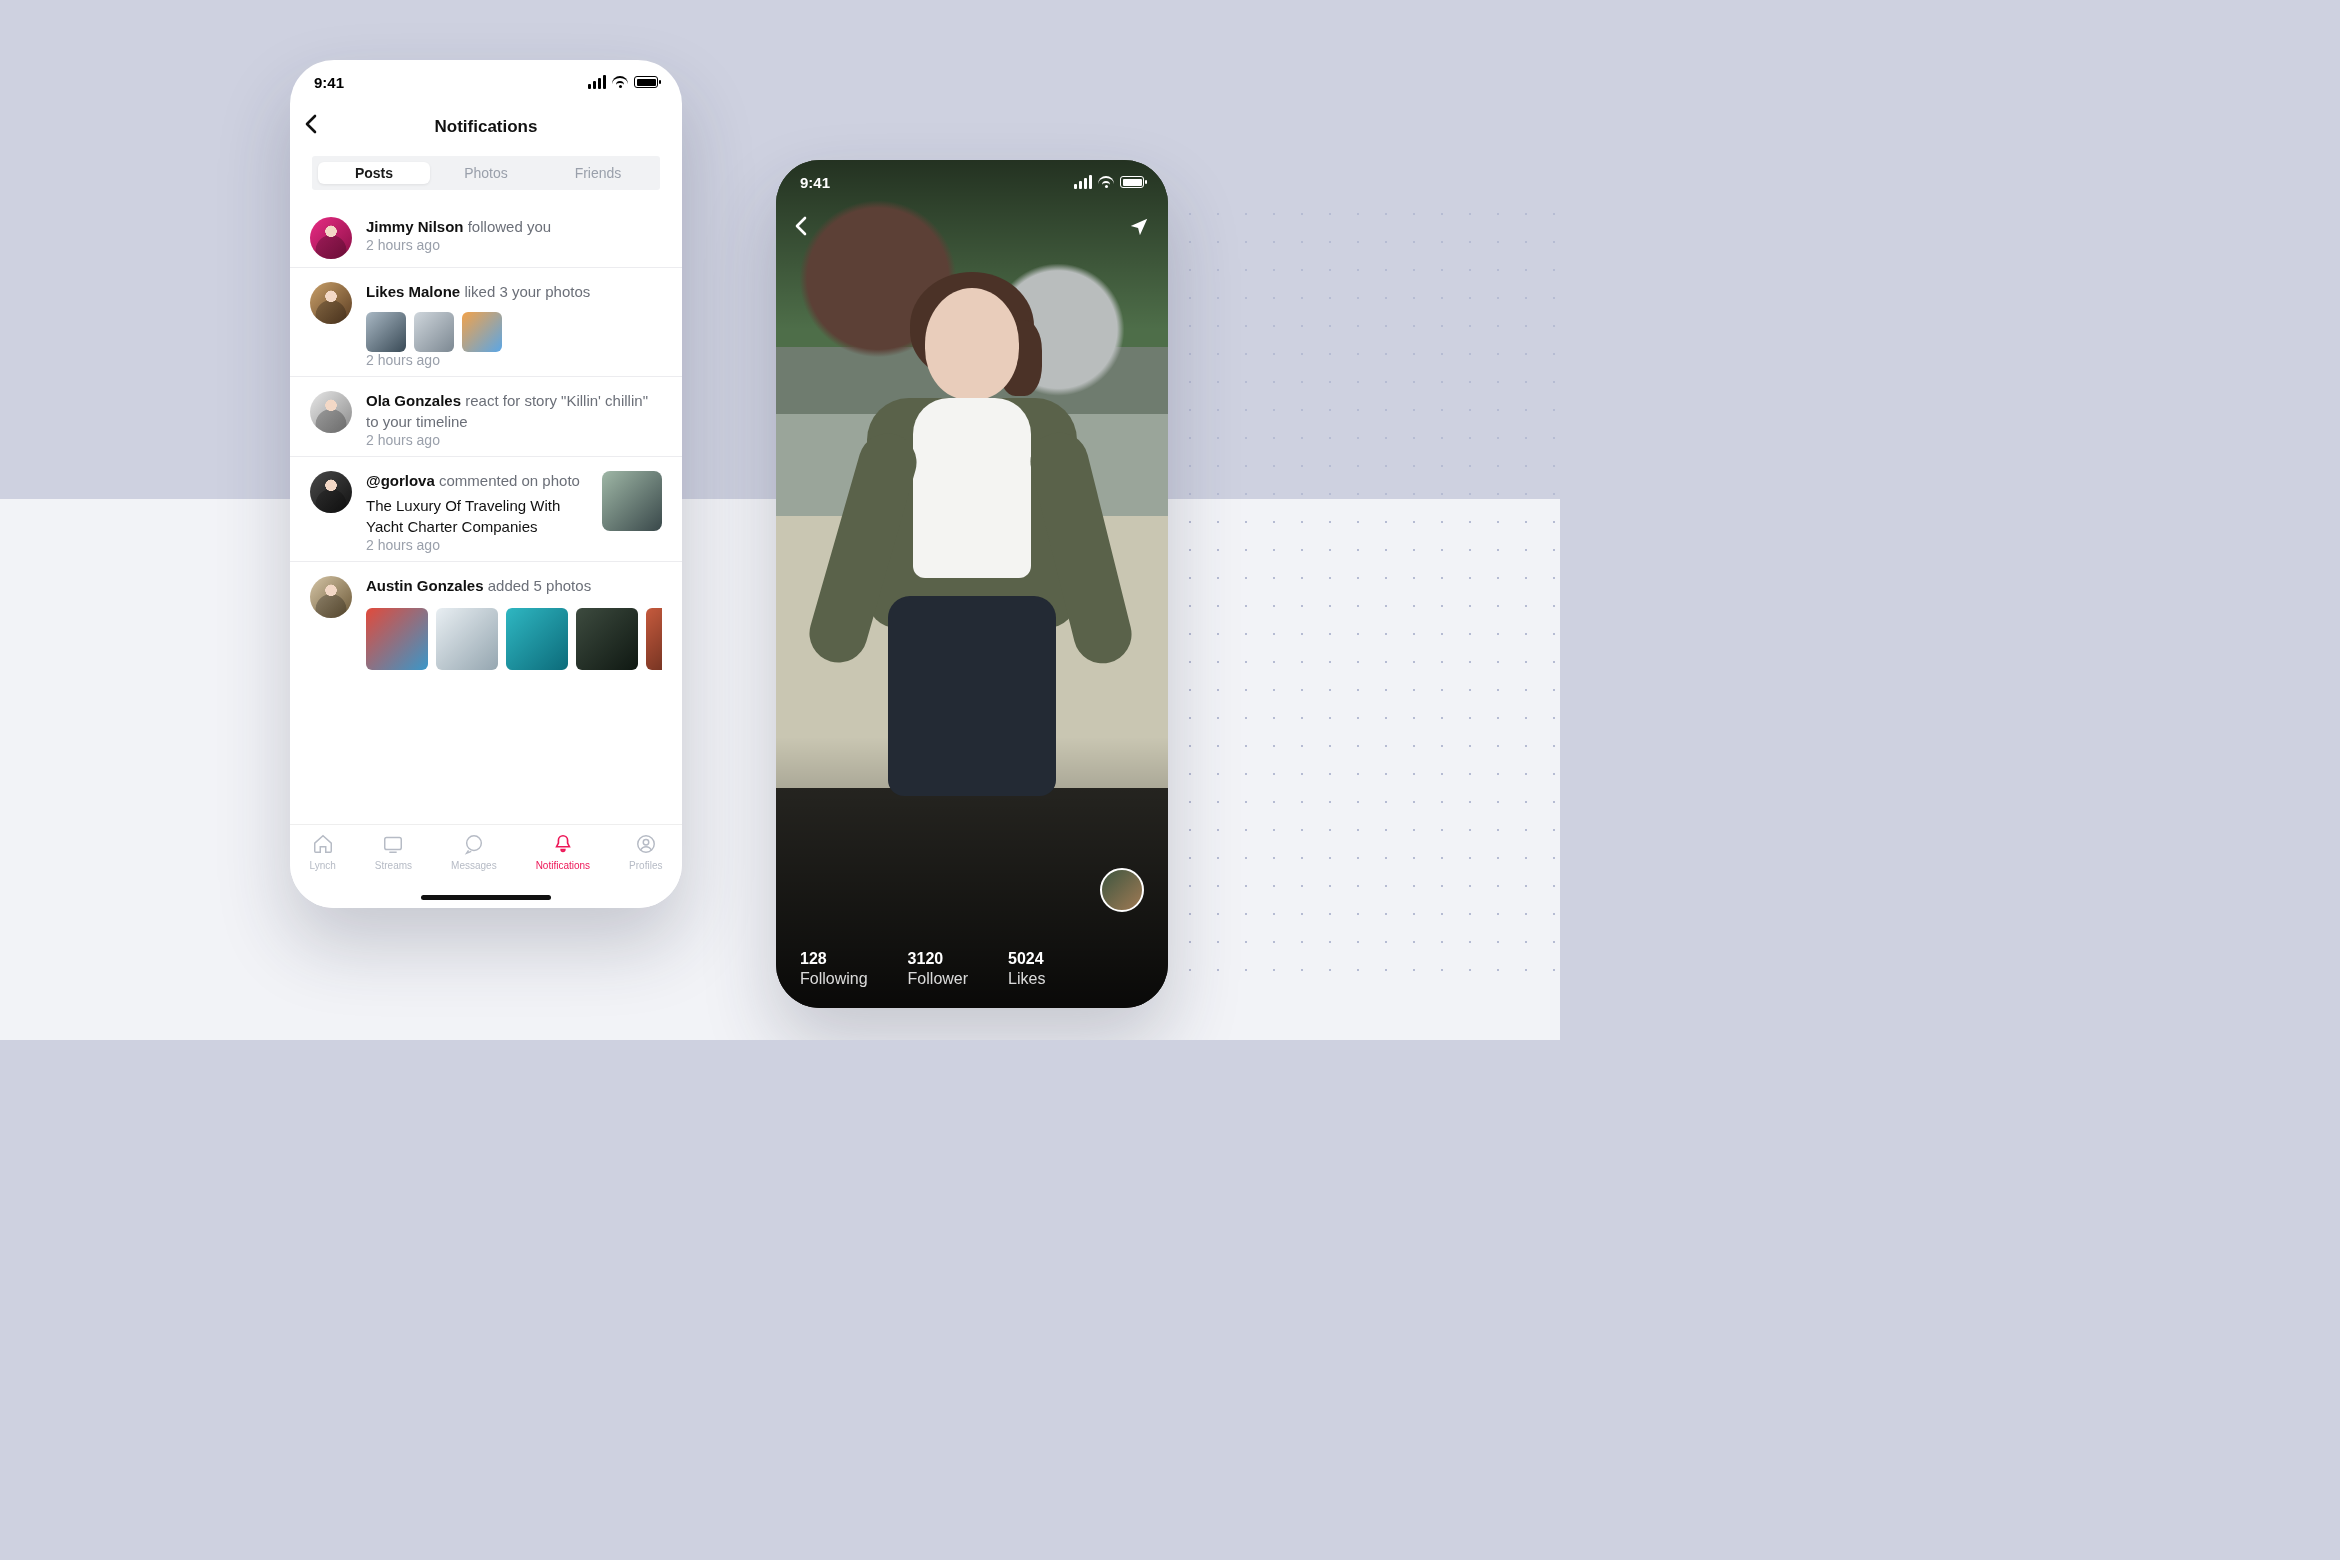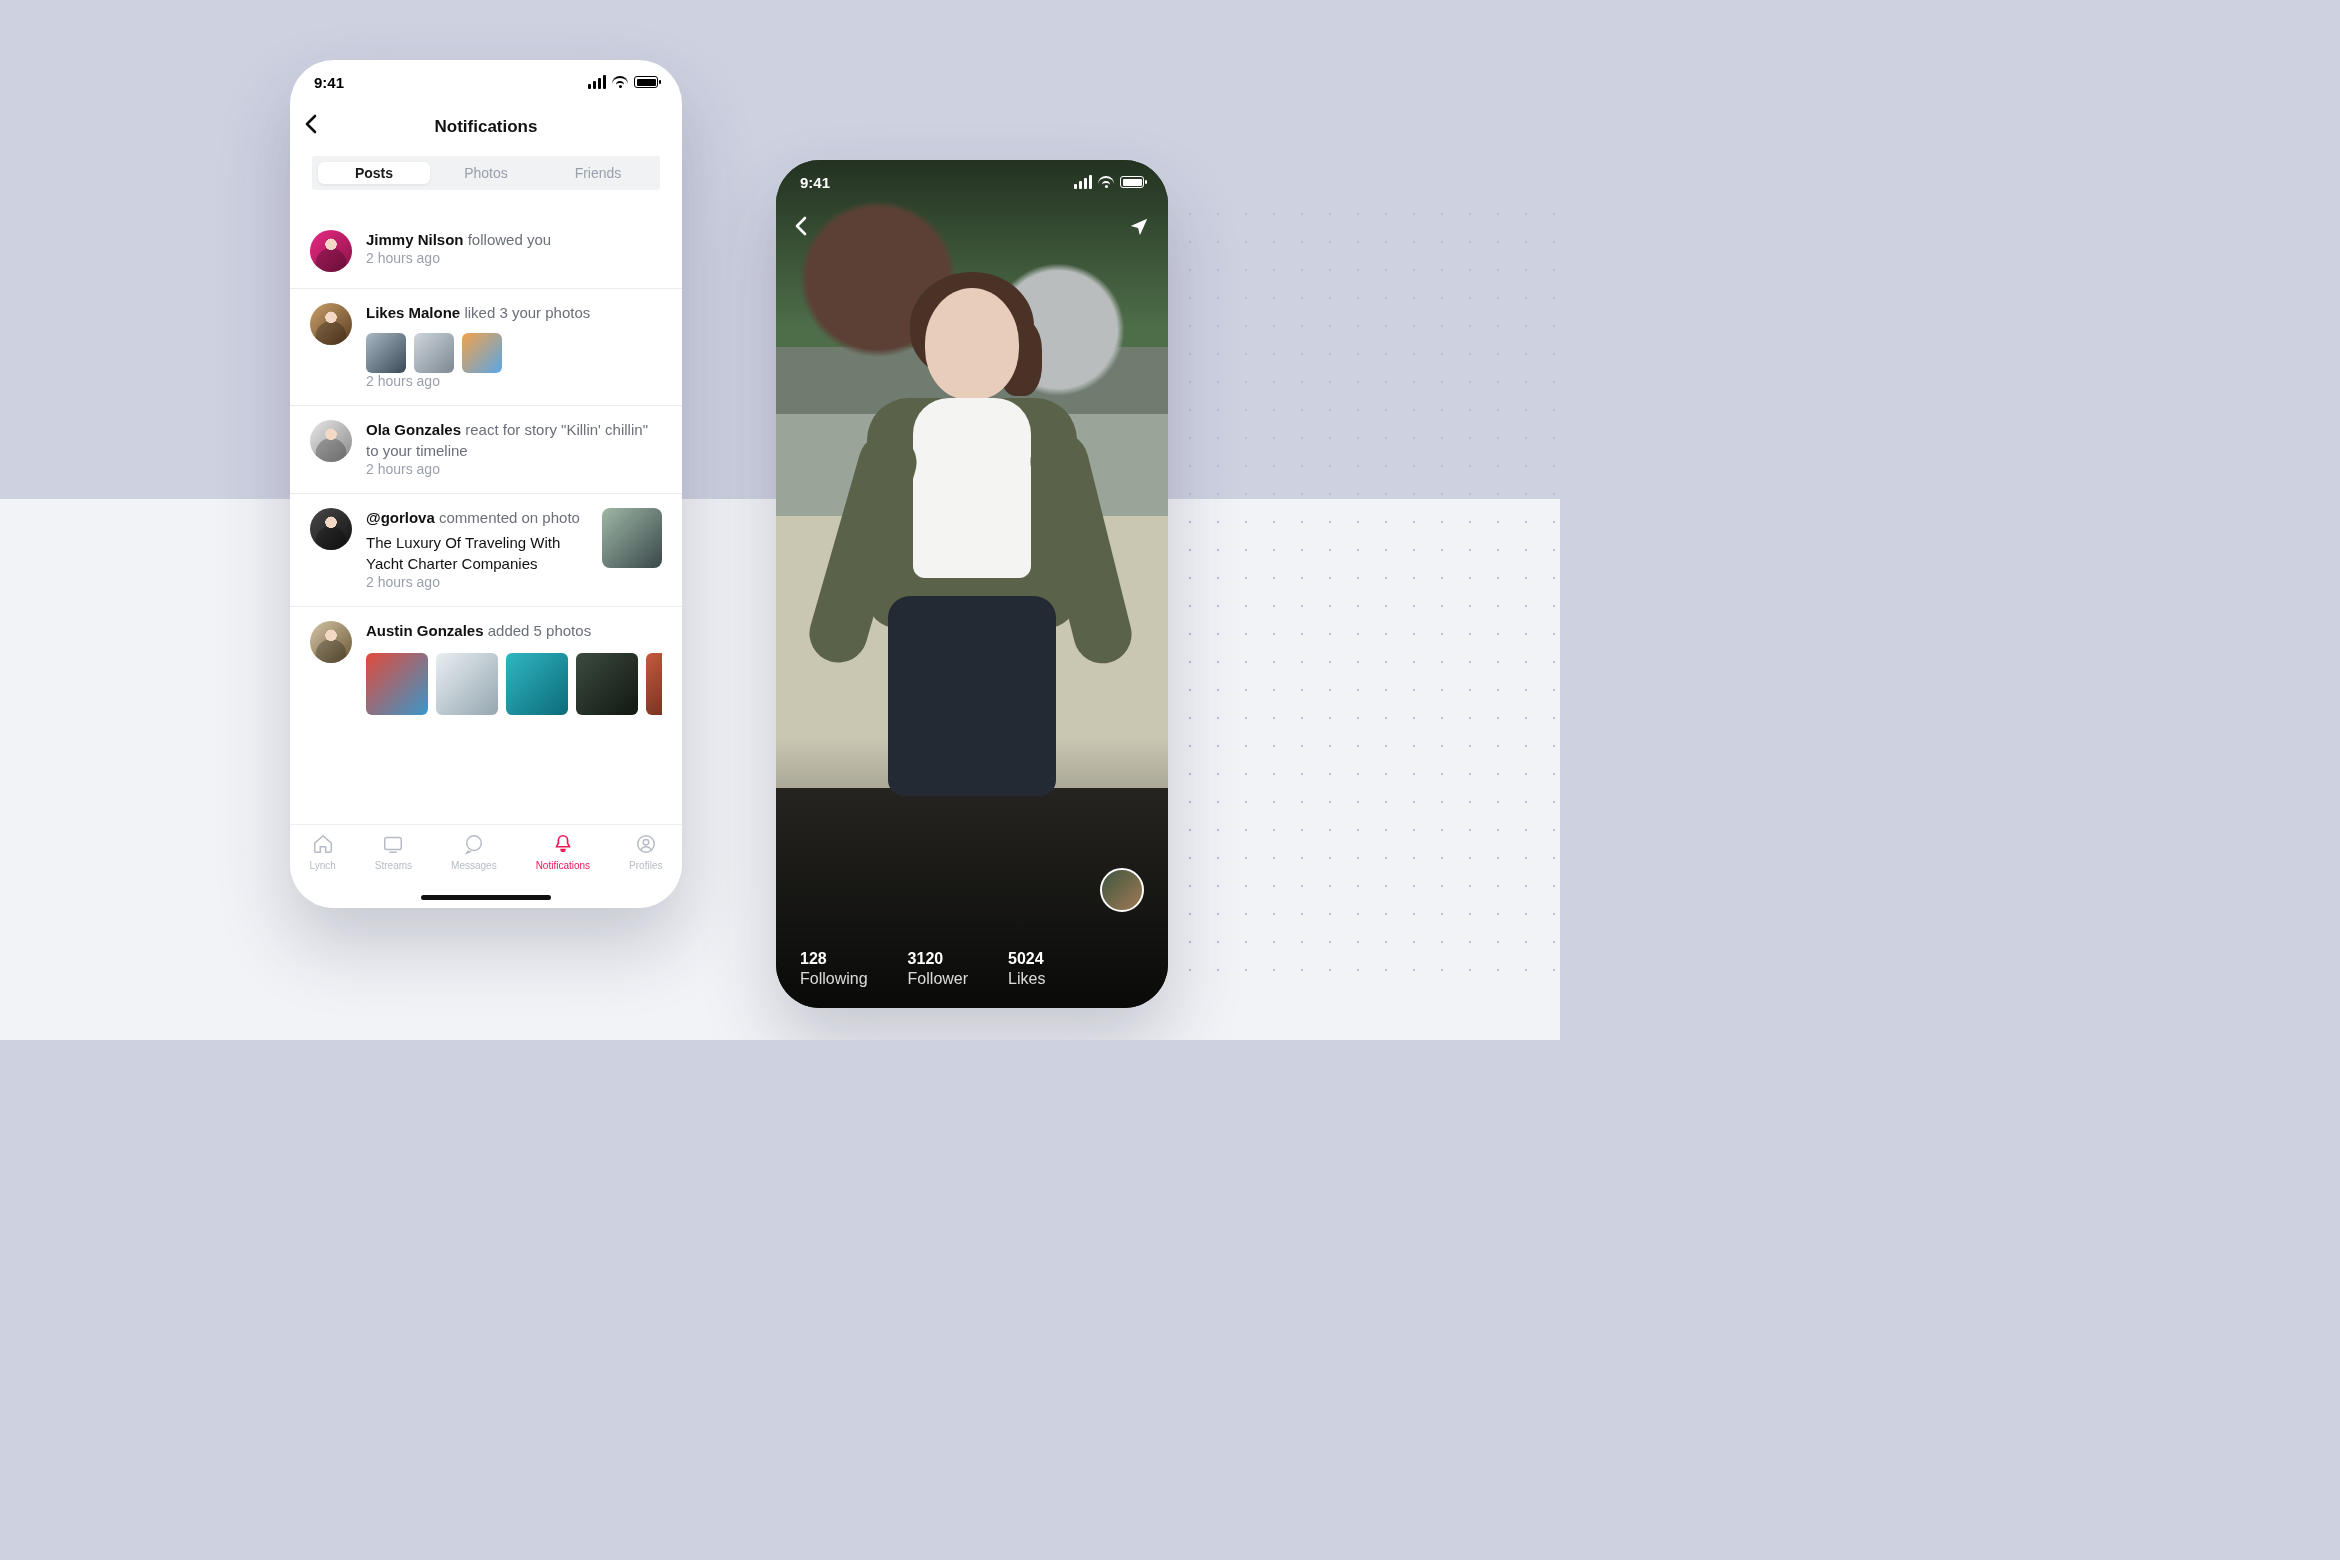--- a/index.html
+++ b/index.html
@@ -49,26 +49,26 @@
 .wifi::after{content:"";position:absolute;left:4px;right:4px;top:5px;bottom:0;border:2px solid currentColor;border-bottom:none;border-left:none;border-right:none;border-radius:8px 8px 0 0;}
 .wifi i{position:absolute;left:6.5px;top:9px;width:3px;height:3px;background:currentColor;border-radius:50%;}
 .batt{ width:24px;height:12px;border:1.5px solid currentColor;border-radius:3px;position:relative;}
 .batt::after{content:"";position:absolute;right:-4px;top:3px;width:2px;height:4px;background:currentColor;border-radius:1px;}
 .batt i{position:absolute;inset:1.5px;background:currentColor;border-radius:1px;}
 
 .navhead{ display:flex; align-items:center; justify-content:center; height:46px; position:relative;}
 .navhead .back{ position:absolute; left:14px; font-size:22px; cursor:pointer;}
 .navhead .title{ font-size:17px; font-weight:700; color:#111;}
 
-.tabs{ margin:6px 22px 16px; background:#f1f2f4; height:34px; border-radius:3px; display:flex; padding:6px;}
+.tabs{ margin:6px 22px 3px; background:#f1f2f4; height:34px; border-radius:3px; display:flex; padding:6px;}
 .tab{ flex:1; display:flex; align-items:center; justify-content:center; font-size:14px; color:#9aa0ab; border-radius:6px; cursor:pointer;}
 .tab.active{ background:#fff; color:#1a1a1a; font-weight:600; box-shadow:0 1px 3px rgba(0,0,0,.08);}
 
 .list{ padding: 18px 0 0;}
-.row{ display:flex; padding: 14px 20px 16px; gap:14px; border-bottom:1px solid #ececef; }
+.row{ display:flex; padding: 14px 20px 8px; gap:14px; border-bottom:1px solid #ececef; }
 .list .row:first-child{border-top:none;}
 .list .row:first-child{padding-top:6px;}
 .list .row:nth-child(n+2){border-top:none;}
 .list .row{border-bottom:1px solid #ececef;}
 .list .row:last-child{border-bottom:none;}
 .av{ width:42px; height:42px; border-radius:50%; flex:none; background:linear-gradient(135deg,var(--c1),var(--c2)); position:relative; overflow:hidden;}
 .rbody{ flex:1; min-width:0;}
 .rhead{ font-size:15px; line-height:1.35; color:#6b6f78;}
 .rhead b{ color:#111; font-weight:700;}
 .sub{ font-size:15px; line-height:1.4; color:#111; margin-top:4px;}

